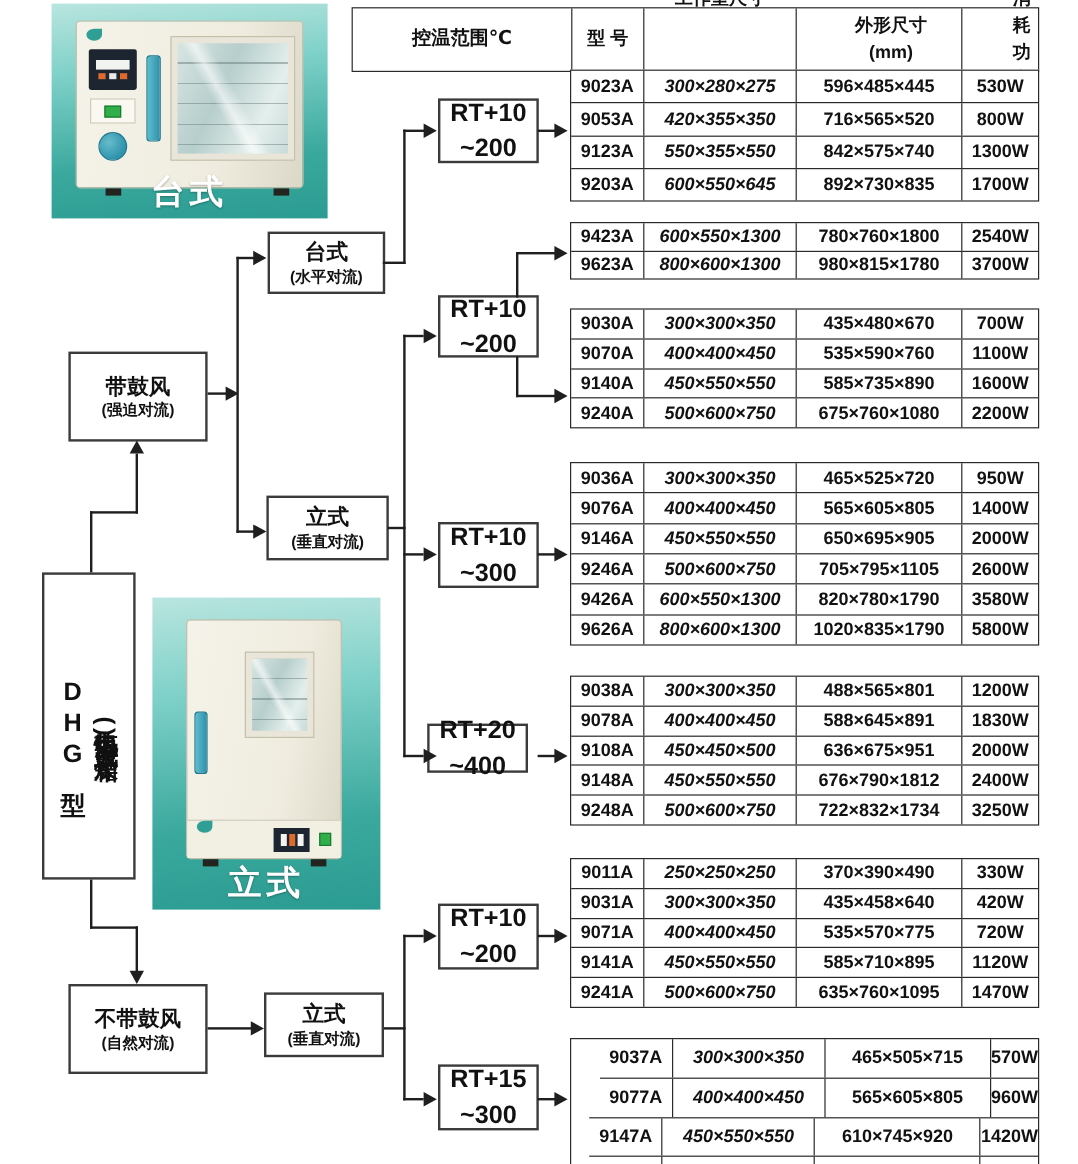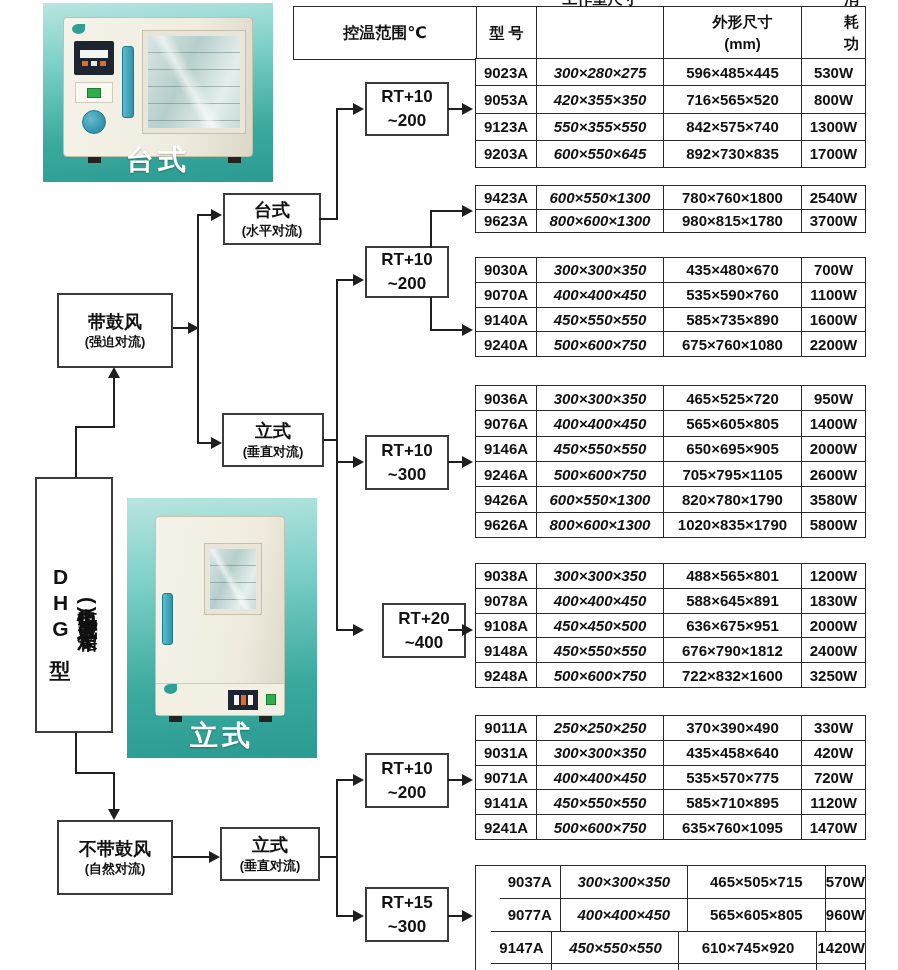--- a/index.html
+++ b/index.html
@@ -4,36 +4,36 @@
 <style>
   html,body{margin:0;padding:0;background:#ffffff;}
   #canvas{position:relative;width:898px;height:970px;background:#fff;overflow:hidden;
     font-family:"Liberation Sans","DejaVu Sans",sans-serif;color:#111;}
 
   
   .fbox{position:absolute;background:#fff;border:2px solid #3b3b3b;box-sizing:border-box;
     display:flex;flex-direction:column;align-items:center;justify-content:center;text-align:center;}
   .fbox .l1{font-size:18px;font-weight:bold;line-height:1.35;}
   .fbox .l2{font-size:13px;font-weight:bold;line-height:1.3;}
-  .rtbox .l1,.rtbox .l2{font-size:17px;font-weight:bold;line-height:1.4;}
+  .rtbox .l1,.rtbox .l2{font-size:21px;font-weight:bold;line-height:1.4;}
 
   #box-root{left:35px;top:477px;width:78px;height:256px;flex-direction:row;gap:1px;}
   .vtxt{writing-mode:vertical-rl;font-weight:bold;}
   #root-model{font-size:21px;text-orientation:upright;letter-spacing:3px;}
   #root-name{font-size:20px;letter-spacing:1px;}
 
   #box-forced{left:57px;top:293px;width:116px;height:75px;}
   #box-natural{left:57px;top:820px;width:116px;height:75px;}
   #box-taishi{left:223px;top:193px;width:98px;height:52px;}
   #box-lishi1{left:222px;top:413px;width:102px;height:54px;}
   #box-lishi2{left:220px;top:827px;width:100px;height:54px;}
   #rt1{left:365px;top:82px;width:84px;height:54px;}
   #rt2{left:365px;top:246px;width:84px;height:52px;}
   #rt3{left:365px;top:435px;width:84px;height:55px;}
-  #rt4{left:382px;top:603px;width:84px;height:55px;}
+  #rt4{left:356px;top:603px;width:84px;height:41px;}
   #rt5{left:365px;top:753px;width:84px;height:55px;}
   #rt6{left:365px;top:887px;width:84px;height:55px;}
 
   
   .hl{position:absolute;height:2px;background:#1f1f1f;}
   .vl{position:absolute;width:2px;background:#1f1f1f;}
   .ar{position:absolute;width:0;height:0;border-top:6px solid transparent;border-bottom:6px solid transparent;border-left:11px solid #1f1f1f;}
   .au{position:absolute;width:0;height:0;border-left:6px solid transparent;border-right:6px solid transparent;border-bottom:11px solid #1f1f1f;}
   .ad{position:absolute;width:0;height:0;border-left:6px solid transparent;border-right:6px solid transparent;border-top:11px solid #1f1f1f;}
 
@@ -398,21 +398,21 @@
       </div>
       <div class="trow">
         <div class="tcell c0">9148A</div>
         <div class="tcell c1">450×550×550</div>
         <div class="tcell c2">676×790×1812</div>
         <div class="tcell c3">2400W</div>
       </div>
       <div class="trow">
         <div class="tcell c0">9248A</div>
         <div class="tcell c1">500×600×750</div>
-        <div class="tcell c2">722×832×1600</div>
+        <div class="tcell c2">722×832×1734</div>
         <div class="tcell c3">3250W</div>
       </div>
     </div>
   <div class="dtable" id="t6">
       <div class="trow">
         <div class="tcell c0">9011A</div>
         <div class="tcell c1">250×250×250</div>
         <div class="tcell c2">370×390×490</div>
         <div class="tcell c3">330W</div>
       </div>

